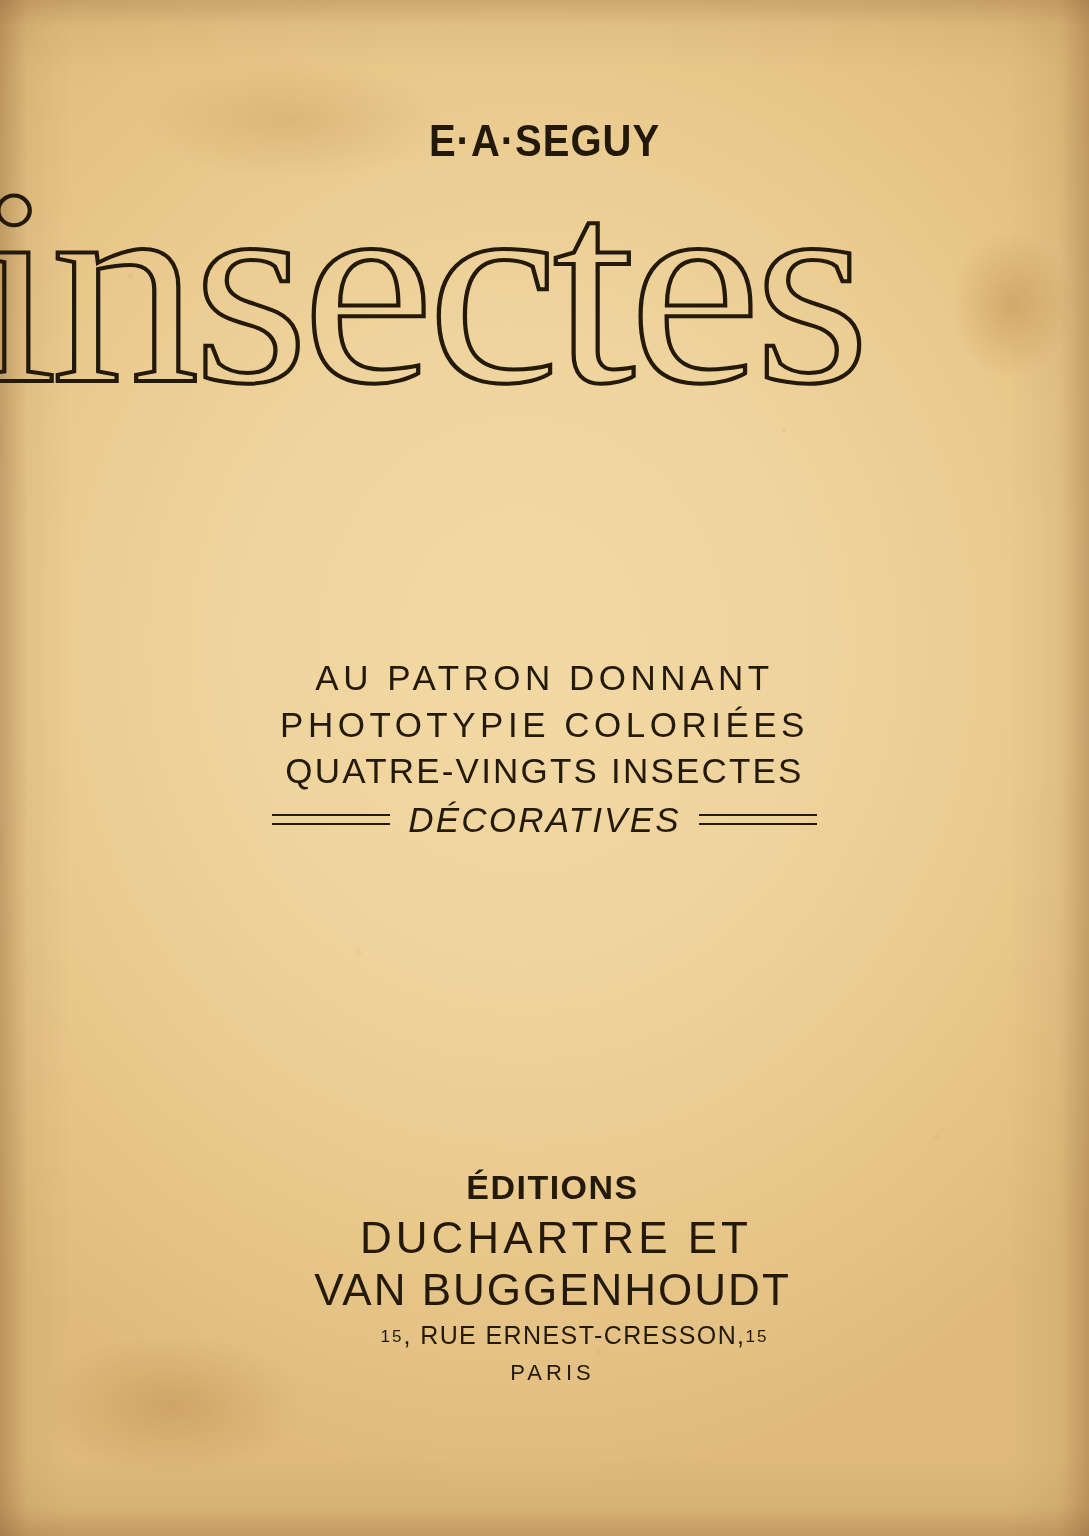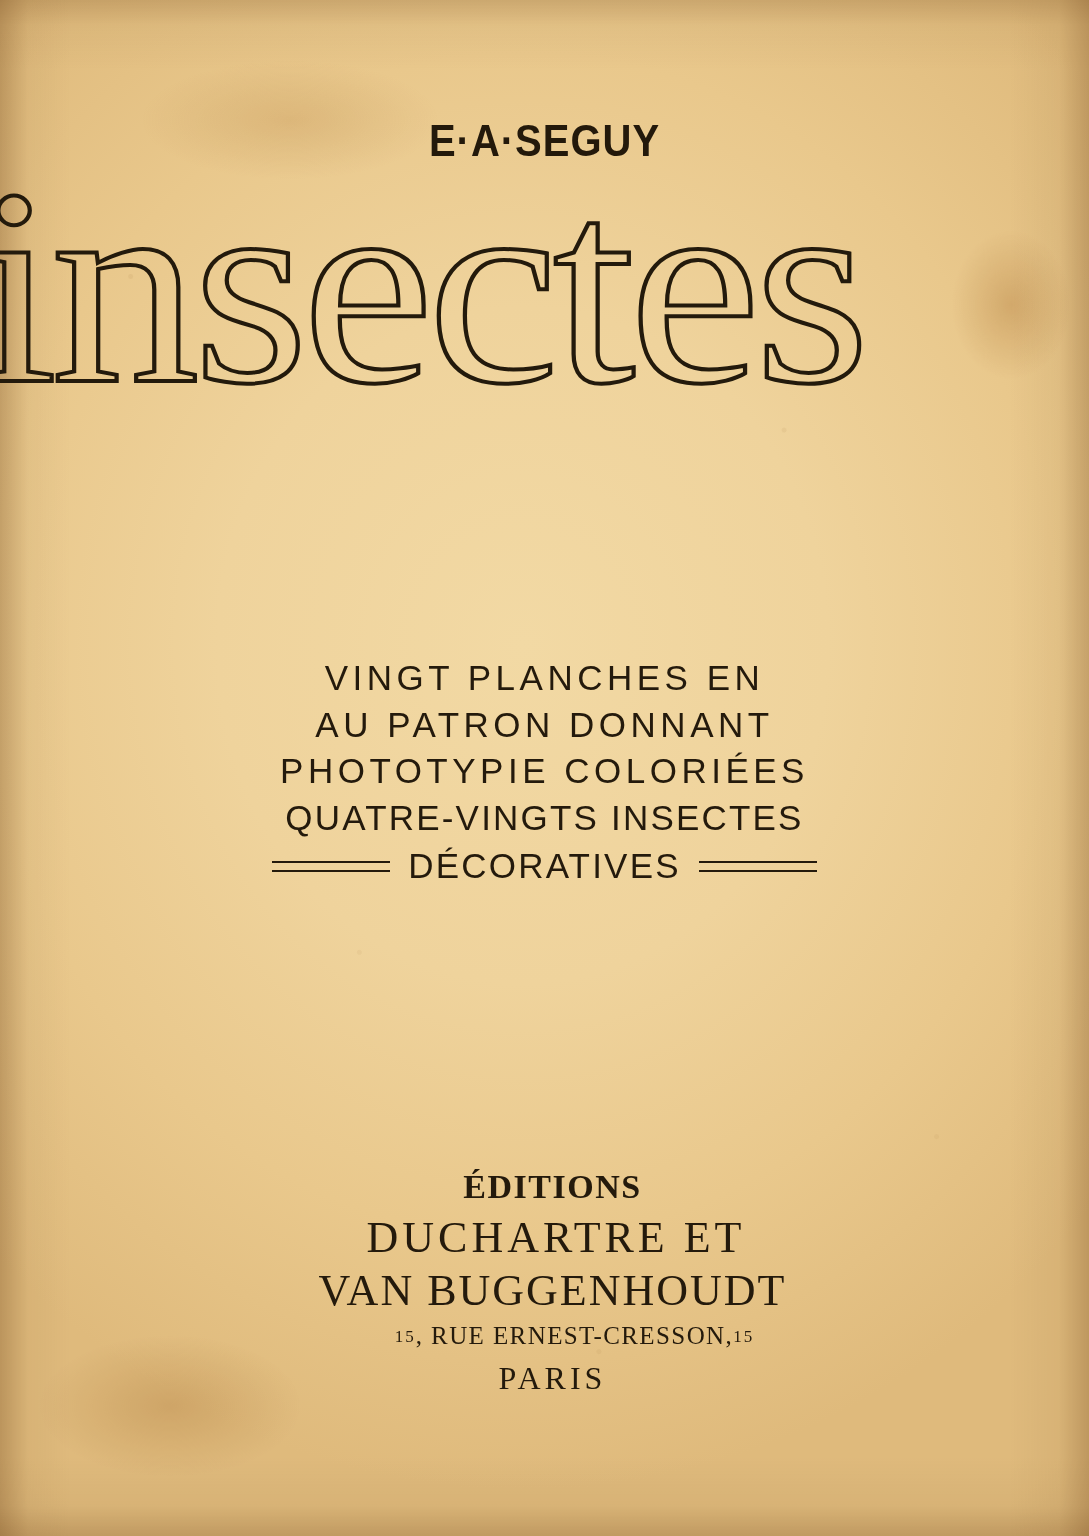--- a/index.html
+++ b/index.html
@@ -105,35 +105,36 @@
   }
   .subtitle .ln { display: block; white-space: nowrap; }
   .subtitle .ln.spaced { letter-spacing: 4.5px; }
 
   .last-line {
     display: flex;
     align-items: center;
     justify-content: center;
     gap: 18px;
     margin-top: 2px;
+    font-style: italic;
   }
   .rule {
     width: 118px;
     height: 7px;
     border-top: 2px solid #241a0c;
     border-bottom: 2px solid #241a0c;
   }
 
   
   .imprint {
     position: absolute;
     top: 1168px;
     left: 0; right: 0;
     text-align: center;
-    font-family: Liberation Serif, serif;
+    font-family: Liberation Sans, sans-serif;
     color: #241a0c;
     margin-left: 16px;
   }
   .imprint .editions {
     font-size: 34px;
     font-weight: 700;
     letter-spacing: 1.5px;
   }
   .imprint .house1 {
     font-size: 44px;
@@ -148,21 +149,21 @@
     font-weight: 500;
   }
   .imprint .address {
     font-size: 25px;
     letter-spacing: 1.4px;
     margin-top: 6px;
     padding-left: 44px;
   }
   .imprint .address .num { font-size: 17px; vertical-align: 2px; letter-spacing: 2px; }
   .imprint .city {
-    font-size: 32px;
+    font-size: 22px;
     letter-spacing: 4px;
     margin-top: 10px;
   }
 </style>
 </head>
 <body>
 
 <div class="page">
 
   <div class="paper-grain"></div>
@@ -173,21 +174,20 @@
 
   <div class="content">
 
     <div class="author">E·A·SEGUY</div>
 
     <div class="title-wrap">
       <span class="title">insectes</span>
     </div>
 
     <div class="subtitle">
-      <span class="ln spaced">VINGT PLANCHES EN</span>
       <span class="ln spaced">AU PATRON DONNANT</span>
       <span class="ln spaced">PHOTOTYPIE COLORIÉES</span>
       <span class="ln">QUATRE-VINGTS INSECTES</span>
       <div class="last-line">
         <span class="rule"></span>
         <span>DÉCORATIVES</span>
         <span class="rule"></span>
       </div>
     </div>
 

